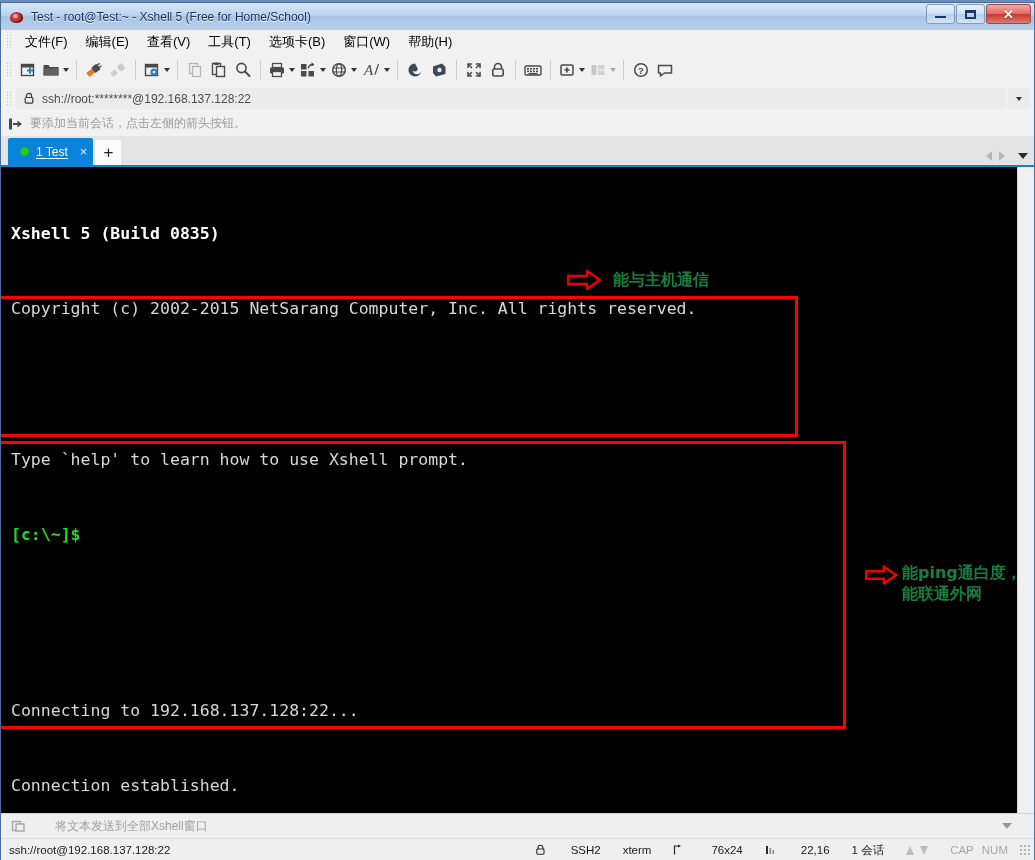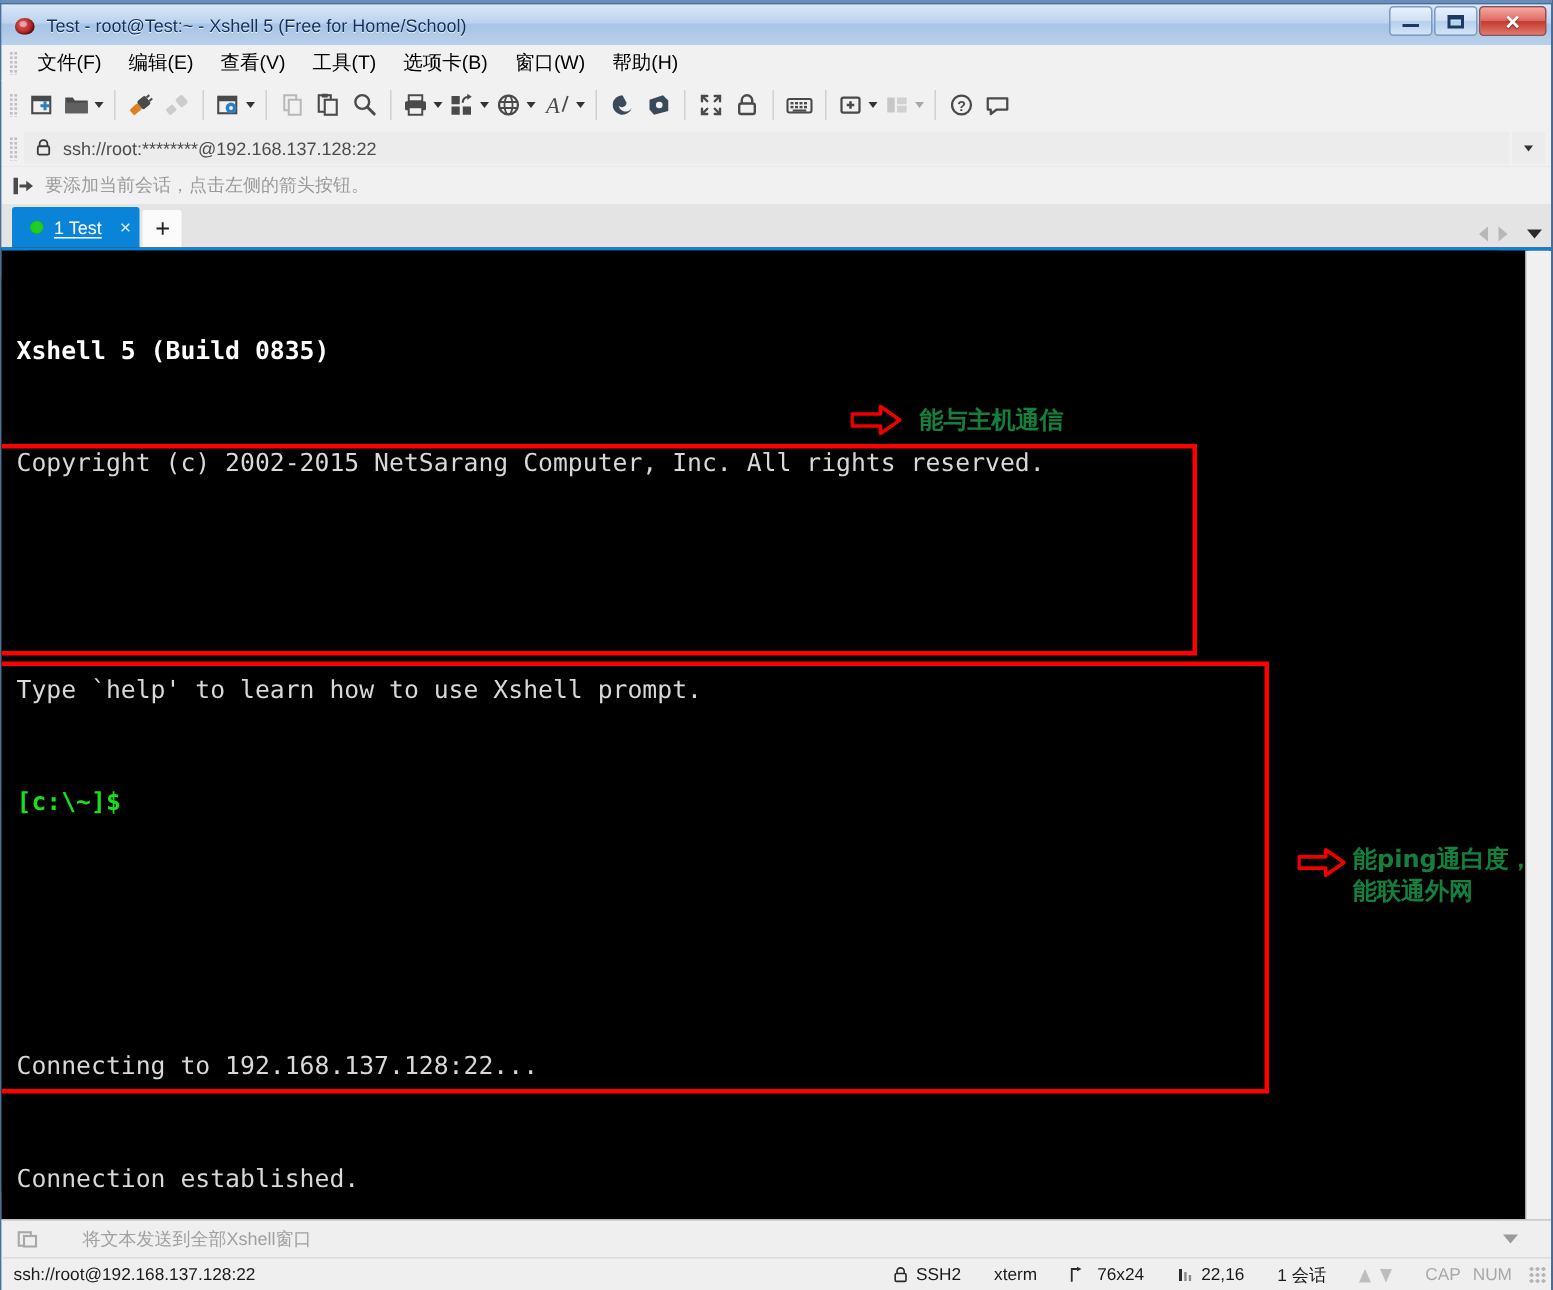--- a/index.html
+++ b/index.html
@@ -243,21 +243,21 @@
   .statusbar {
     height: 23px; background: #efefef;
     border-top: 1px solid #dcdcdc;
     display: flex; align-items: center;
     font-size: 11.5px; color: #1a1a1a;
     padding-left: 8px;
     flex: none; position: relative;
   }
   .status-left { flex: 1; }
   .status-items { display: flex; align-items: center; gap: 0; }
-  .st { display: flex; align-items: center; padding: 0 11px; white-space: nowrap; }
+  .st { display: flex; align-items: center; padding: 0 11px; white-space: nowrap; gap: 20px; }
   .st .ic { margin-right: 5px; flex: none; }
   .st.dim { color: #a8a8a8; }
   .arrow-up { width:0;height:0;border-left:4.5px solid transparent;border-right:4.5px solid transparent;border-bottom:9px solid #bdbdbd; }
   .arrow-dn { width:0;height:0;border-left:4.5px solid transparent;border-right:4.5px solid transparent;border-top:9px solid #bdbdbd; }
   .grip-corner {
     width: 12px; height: 12px; margin-right: 3px;
     background-image: radial-gradient(#b5b5b5 40%, transparent 42%);
     background-size: 4px 4px;
   }
 </style>

